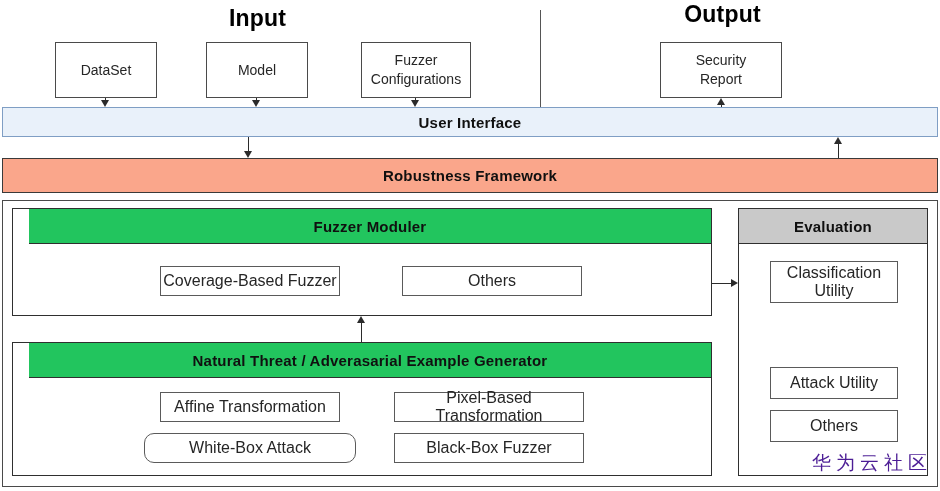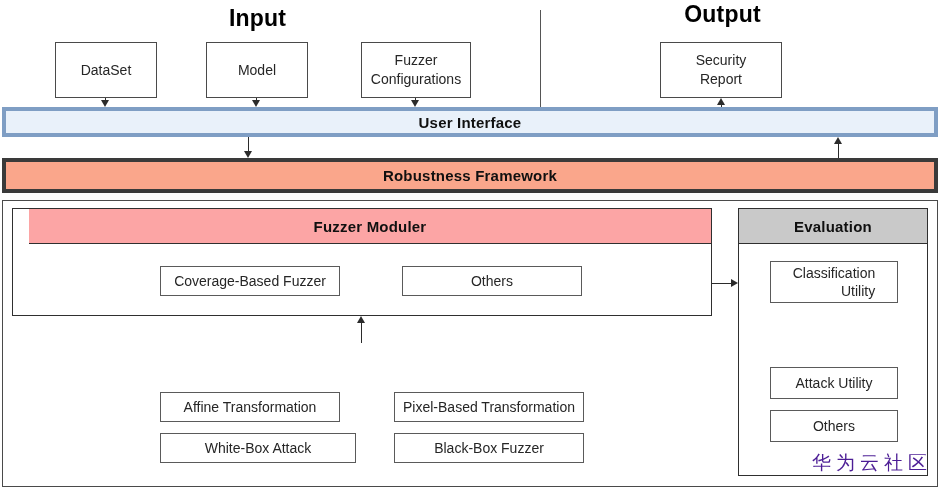--- a/index.html
+++ b/index.html
@@ -41,21 +41,21 @@
     justify-content: center;
     text-align: center;
     font-size: 14px;
     line-height: 19px;
     color: #262626;
     padding: 2px;
   }
 
   
   .banner {
-    border: 4px solid #a3a3a3;
+    border: 1px solid #a3a3a3;
     display: flex;
     align-items: center;
     justify-content: center;
     font-size: 15px;
     font-weight: bold;
     color: #101010;
     letter-spacing: .2px;
   }
   .banner-ui { background: #e9f1fa; border-color: #7f9ec4; }
   .banner-rf { background: #faa68b; border-color: #3a3a3a; }
@@ -75,32 +75,32 @@
     border-bottom: 1px solid #2f2f2f;
     display: flex;
     align-items: center;
     justify-content: center;
     font-size: 15px;
     font-weight: bold;
     color: #101010;
     letter-spacing: .2px;
     height: 34px;
   }
-  .module-title.salmon { background: #fca5a5; margin-left: 16px; }
+  .module-title.salmon { background: #22c55e; margin-left: 16px; }
   .module-title.gray   { background: #c9c9c9; }
 
   
   .leaf {
     border: 1px solid #5a5a5a;
     background: #ffffff;
     display: flex;
     align-items: center;
     justify-content: center;
-    text-align: right;
-    font-size: 14px;
+    text-align: center;
+    font-size: 16px;
     line-height: 18px;
     color: #262626;
     padding: 1px;
   }
 
   
   .vline { background: #2b2b2b; width: 1px; }
   .hline { background: #2b2b2b; height: 1px; }
   .divider { background: #555555; width: 1px; }
 
@@ -200,30 +200,33 @@
   <div class="abs leaf" style="left:402px; top:266px; width:180px; height:30px;">
     <span>Others</span>
   </div>
 
   <div class="abs vline" style="left:361px; top:322px; height:21px;"></div>
   <div class="abs arrow-up" style="left:357px; top:316px;"></div>
 
   <div class="abs hline" style="left:712px; top:283px; width:20px;"></div>
   <div class="abs arrow-right" style="left:731px; top:279px;"></div>
 
+  <div class="abs module" style="left:12px; top:342px; width:700px; height:134px;">
+    <div class="module-title salmon">Natural Threat / Adverasarial Example Generator</div>
+  </div>
 
   <div class="abs leaf" style="left:160px; top:392px; width:180px; height:30px;">
     <span>Affine Transformation</span>
   </div>
 
   <div class="abs leaf" style="left:394px; top:392px; width:190px; height:30px;">
     <span>Pixel-Based Transformation</span>
   </div>
 
-  <div class="abs leaf" style="left:160px; top:433px; width:196px; height:30px;">
+  <div class="abs leaf" style="left:144px; top:433px; width:212px; height:30px;border-radius:10px;">
     <span>White-Box Attack</span>
   </div>
 
   <div class="abs leaf" style="left:394px; top:433px; width:190px; height:30px;">
     <span>Black-Box Fuzzer</span>
   </div>
 
   <div class="abs module" style="left:738px; top:208px; width:190px; height:268px;">
     <div class="module-title gray">Evaluation</div>
   </div>

